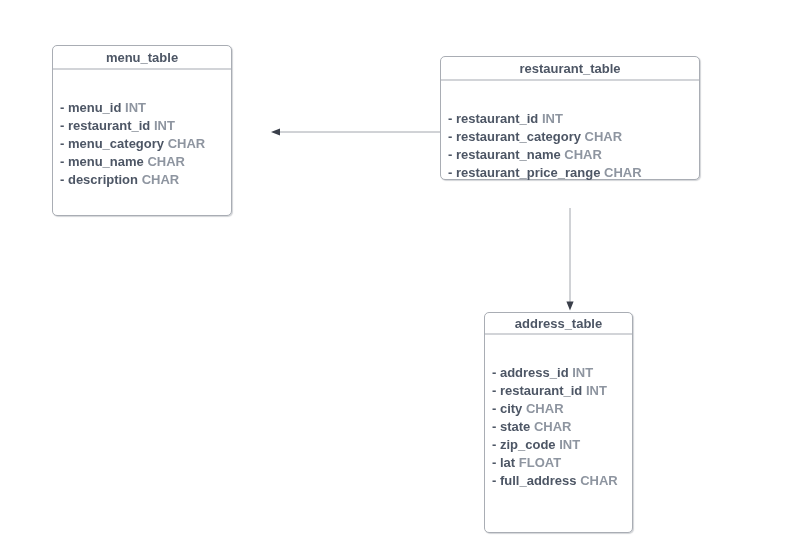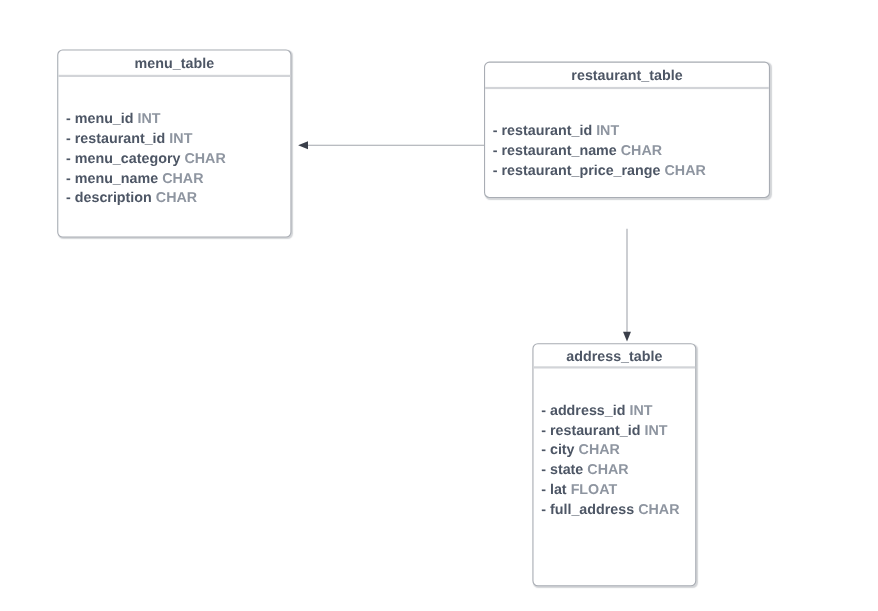--- a/index.html
+++ b/index.html
@@ -52,21 +52,21 @@
   }
   .table-fields {
     padding: 29px 6px 0 7px;
     font-size: 13px;
     font-weight: 700;
   }
   .field-row { line-height: 18px; white-space: nowrap; }
   .field-name { color: var(--field-name); }
   .field-type { color: var(--field-type); }
   
-  #table-menu       { left: 52px;  top: 45px;  width: 213px; height: 171px; }
+  #table-menu       { left: 52px;  top: 45px;  width: 180px; height: 171px; }
   #table-restaurant { left: 440px; top: 56px;  width: 260px; height: 124px; }
   #table-address    { left: 484px; top: 312px; width: 149px; height: 221px; }
   #table-address .table-title { height: 22px; }
 </style>
 </head>
 <body>
 
 <div class="canvas">
 
   <svg class="connector-layer" viewBox="0 0 798 555" xmlns="http://www.w3.org/2000/svg" aria-hidden="true">
@@ -88,30 +88,32 @@
         <div class="field-row"><span class="field-name">- menu_category</span> <span class="field-type">CHAR</span></div>
         <div class="field-row"><span class="field-name">- menu_name</span> <span class="field-type">CHAR</span></div>
         <div class="field-row"><span class="field-name">- description</span> <span class="field-type">CHAR</span></div>
       </div>
   </div>
 
   <div class="table-box" id="table-restaurant">
     <div class="table-title">restaurant_table</div>
     <div class="table-fields">
         <div class="field-row"><span class="field-name">- restaurant_id</span> <span class="field-type">INT</span></div>
+        <div class="field-row"><span class="field-name">- restaurant_category</span> <span class="field-type">CHAR</span></div>
         <div class="field-row"><span class="field-name">- restaurant_name</span> <span class="field-type">CHAR</span></div>
         <div class="field-row"><span class="field-name">- restaurant_price_range</span> <span class="field-type">CHAR</span></div>
       </div>
   </div>
 
   <div class="table-box" id="table-address">
     <div class="table-title">address_table</div>
     <div class="table-fields">
         <div class="field-row"><span class="field-name">- address_id</span> <span class="field-type">INT</span></div>
         <div class="field-row"><span class="field-name">- restaurant_id</span> <span class="field-type">INT</span></div>
         <div class="field-row"><span class="field-name">- city</span> <span class="field-type">CHAR</span></div>
         <div class="field-row"><span class="field-name">- state</span> <span class="field-type">CHAR</span></div>
+        <div class="field-row"><span class="field-name">- zip_code</span> <span class="field-type">INT</span></div>
         <div class="field-row"><span class="field-name">- lat</span> <span class="field-type">FLOAT</span></div>
         <div class="field-row"><span class="field-name">- full_address</span> <span class="field-type">CHAR</span></div>
       </div>
   </div>
 
 </div>
 
 </body></html>

